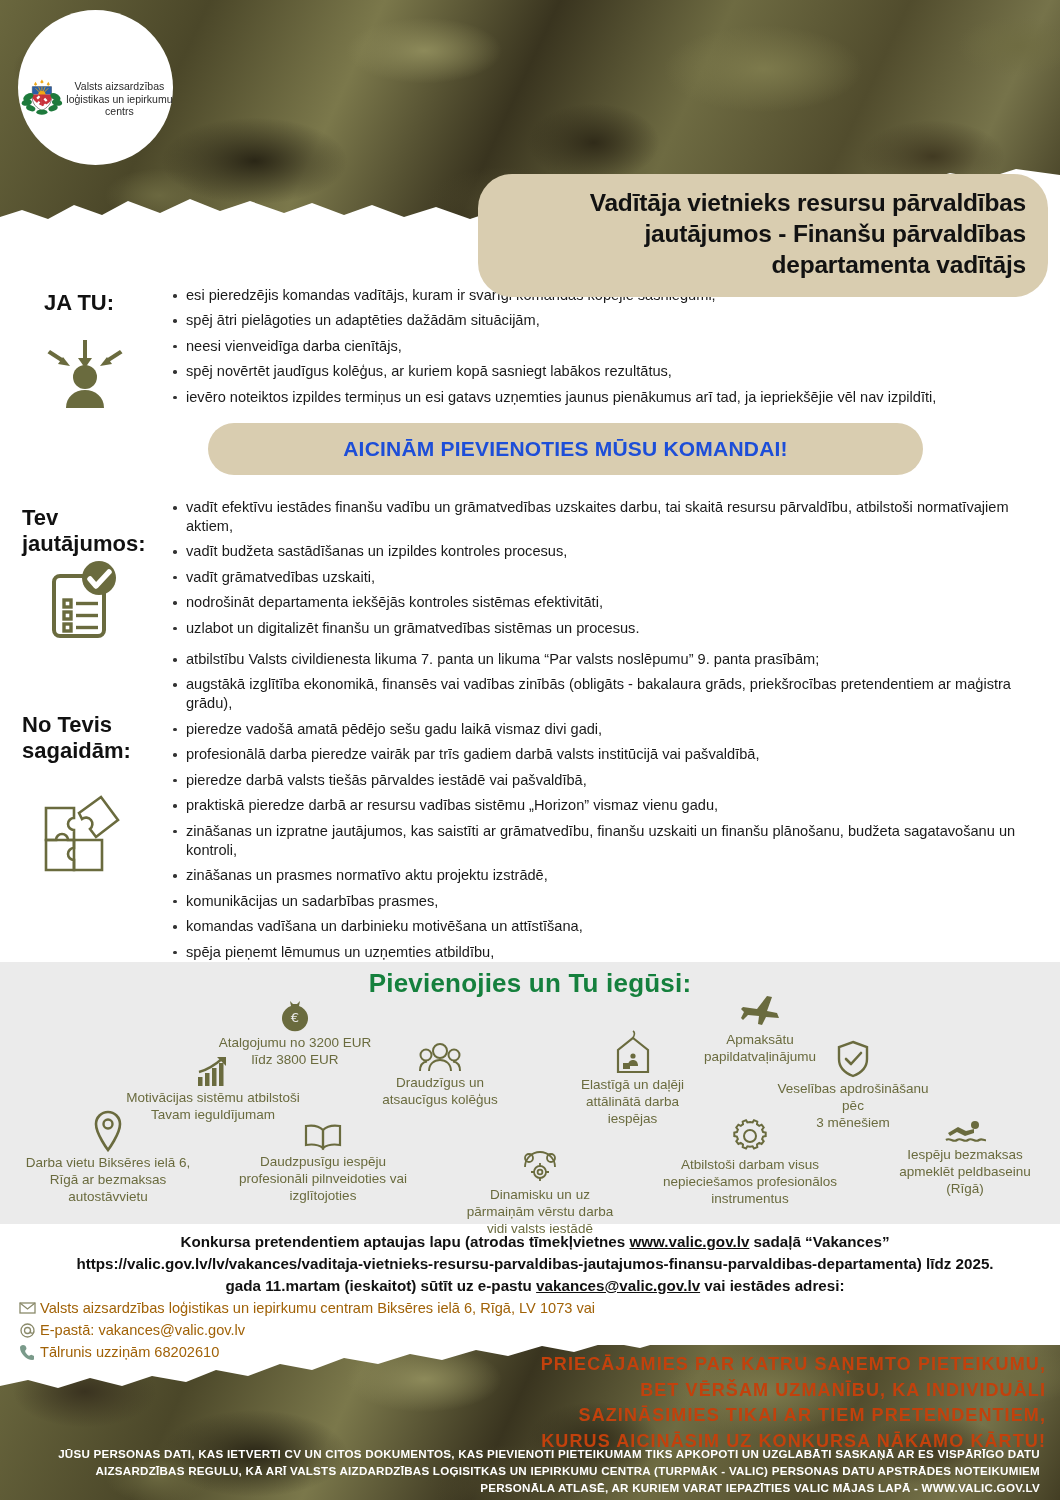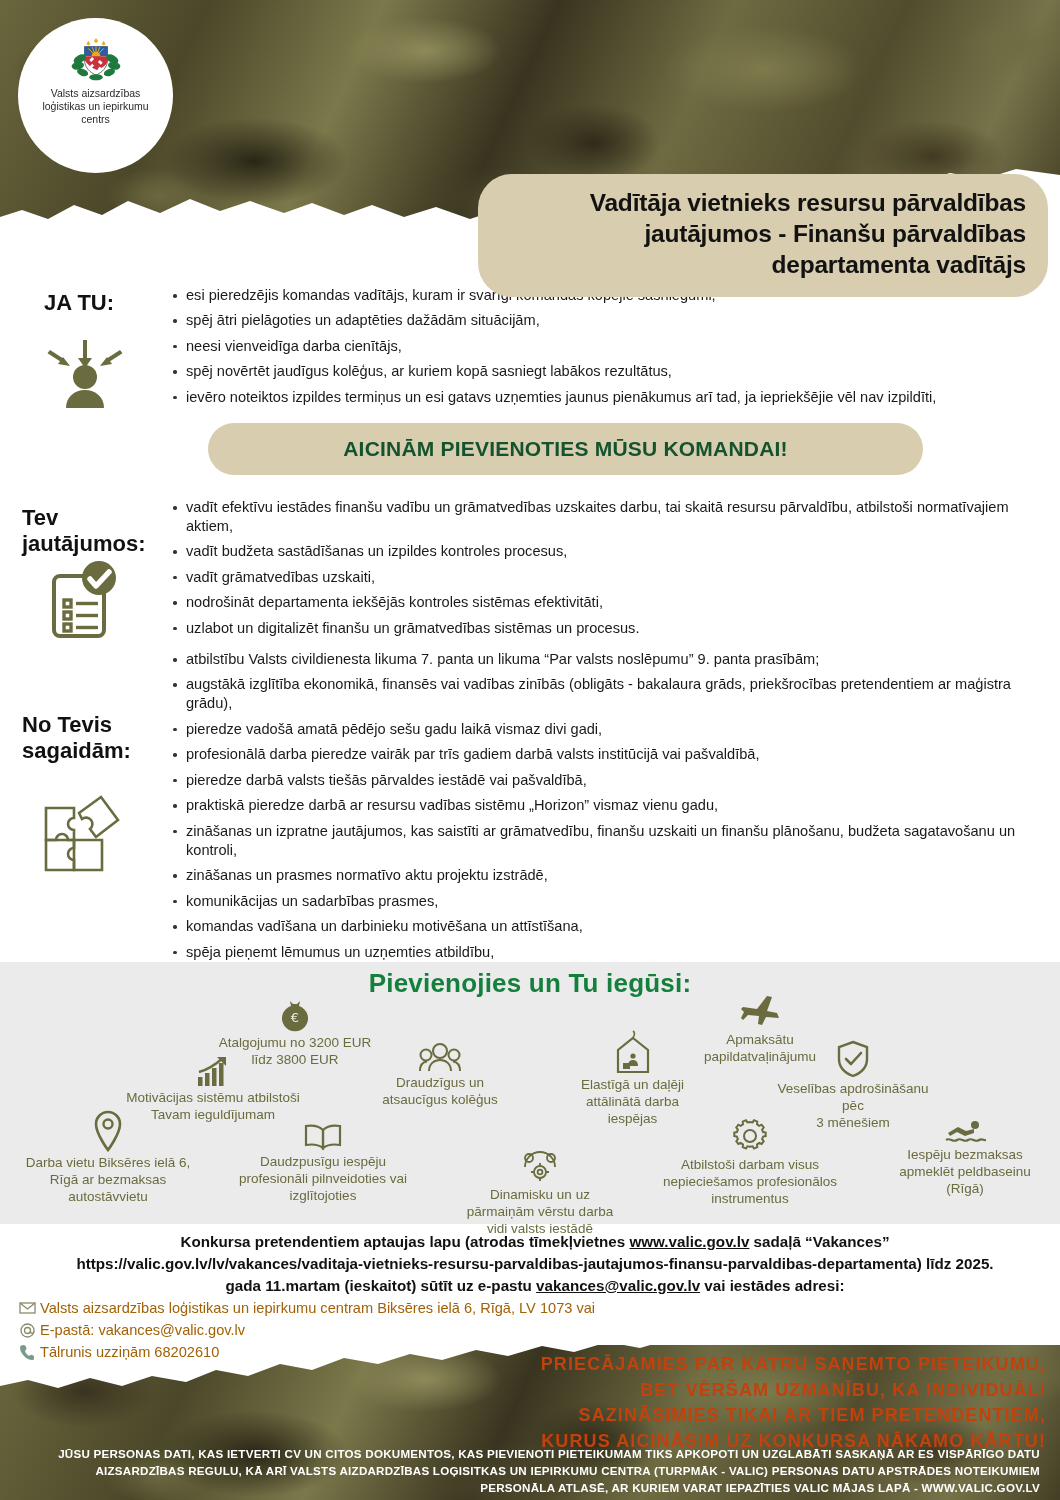--- a/index.html
+++ b/index.html
@@ -35,23 +35,23 @@
     position:absolute;left:0;top:155px;width:1060px;height:90px;z-index:3;
     pointer-events:none;
   }
   .torn-bot{
     position:absolute;left:0;top:1330px;width:1060px;height:70px;z-index:3;
     pointer-events:none;
   }
 
   
   .logo-circle{
-    position:absolute;left:18px;top:18px;width:155px;height:155px;border-radius:50%;
+    position:absolute;left:18px;top:10px;width:155px;height:155px;border-radius:50%;
     background:#fff;z-index:5;
-    display:flex;flex-direction:column;align-items:center;justify-content:flex-start;
+    display:flex;flex-direction:row;align-items:center;justify-content:flex-start;
     padding-top:18px;box-sizing:border-box;
   }
   .crest{width:58px;height:46px;}
   .logo-text{
     margin-top:5px;text-align:center;font-size:10.5px;line-height:1.22;
     color:#2a2a2a;font-family:"Liberation Sans",sans-serif;width:130px;
   }
 
   
   .title-banner{
@@ -84,21 +84,21 @@
     content:"";position:absolute;left:3px;top:8px;width:3.5px;height:3.5px;
     background:#333;border-radius:50%;
   }
 
   
   .cta{
     position:absolute;left:208px;top:423px;width:715px;height:52px;
     background:#d9cdb0;border-radius:26px;
     display:flex;align-items:center;justify-content:center;z-index:4;
   }
-  .cta span{font-size:21px;font-weight:bold;color:#14532d;letter-spacing:0.2px;}
+  .cta span{font-size:21px;font-weight:bold;color:#1d4ed8;letter-spacing:0.2px;}
 
   
   .benefits{
     position:absolute;left:0;top:962px;width:1060px;height:262px;
     background:#ebebeb;
   }
   .benefits-title{
     position:absolute;left:0;top:968px;width:1060px;text-align:center;
     font-size:26px;color:#15803d;font-weight:bold;letter-spacing:0.2px;
   }

